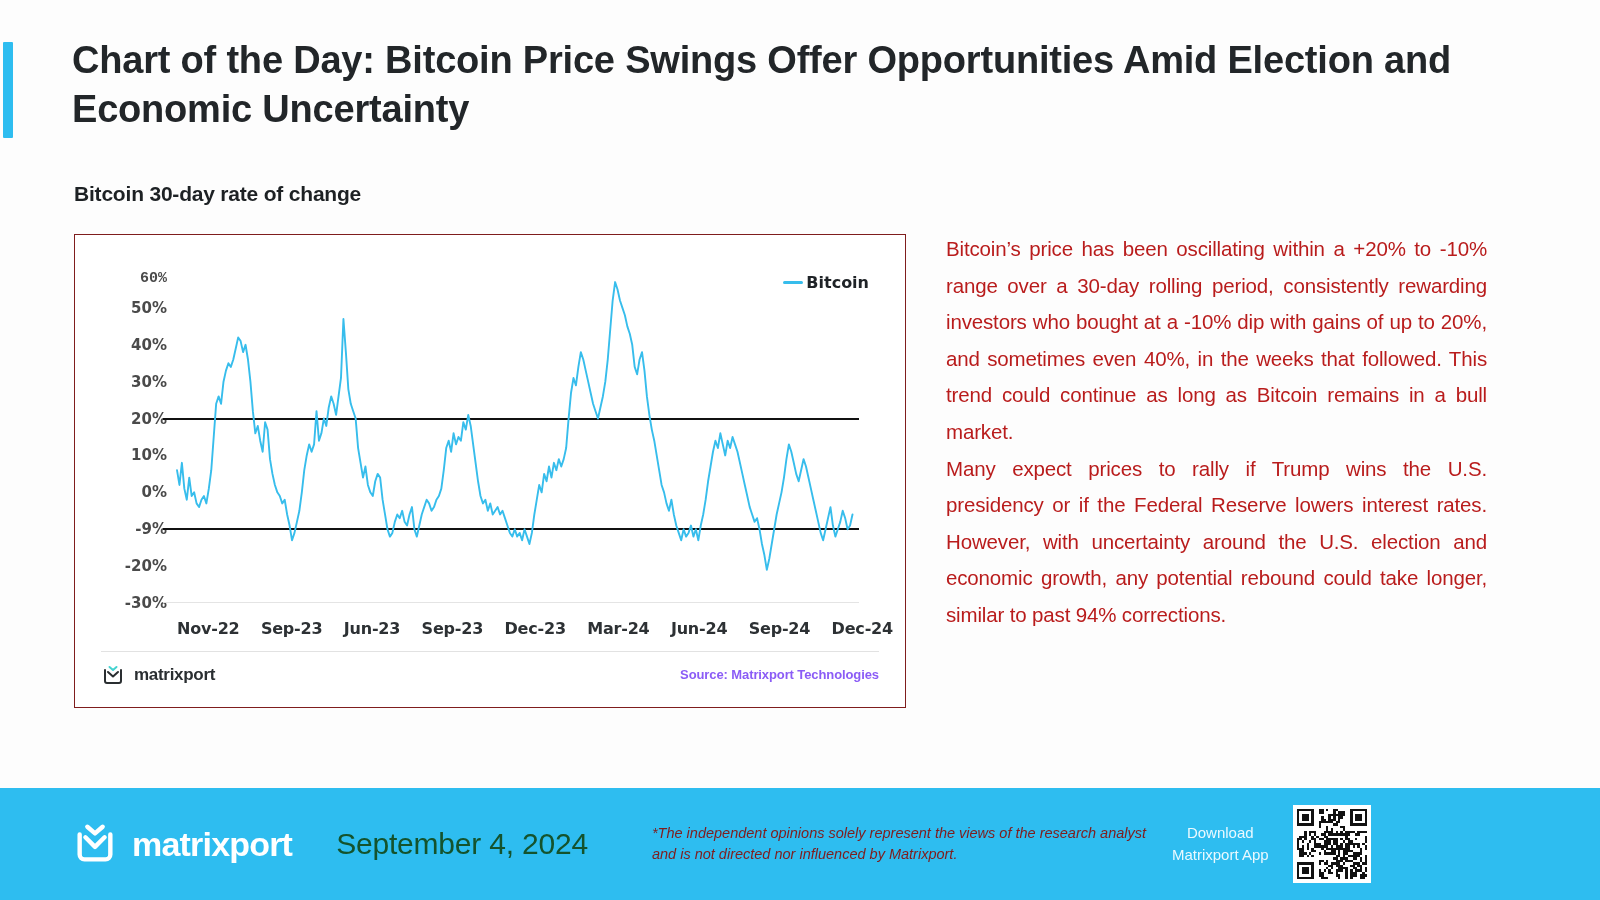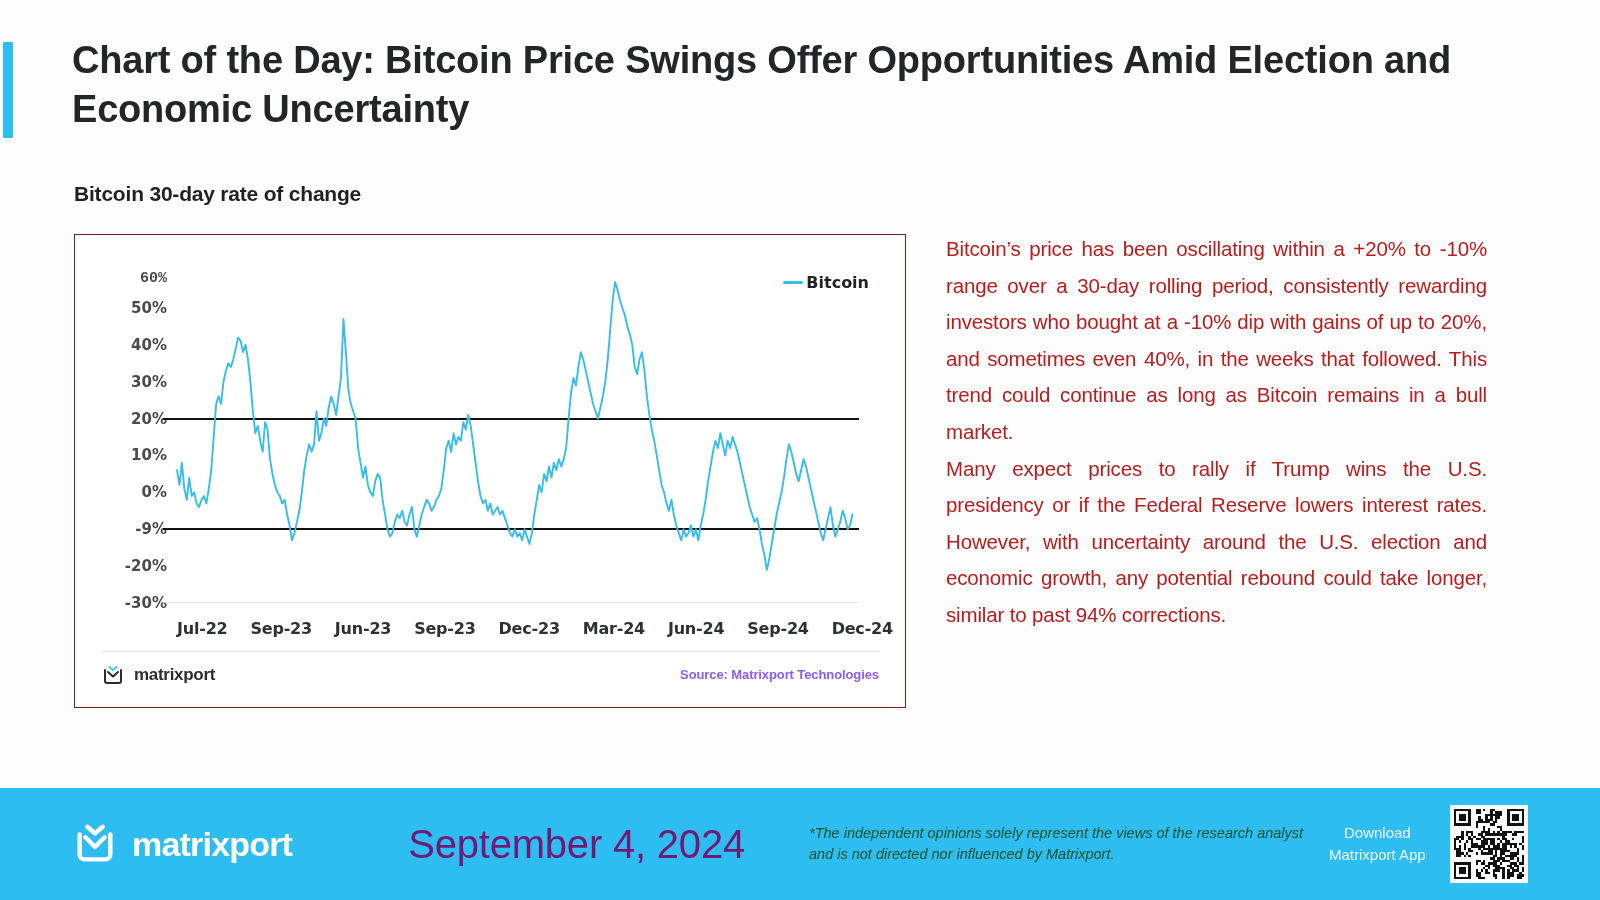--- a/index.html
+++ b/index.html
@@ -189,32 +189,32 @@
     gap: 14px;
     margin-left: 72px;
   }
   .footer-brand .brand-text {
     font-size: 34px;
     font-weight: bold;
     color: #ffffff;
     letter-spacing: -0.8px;
   }
   .footer-date {
-    margin-left: 116px;
-    font-size: 40px;
-    color: #701a75;
+    margin-left: 44px;
+    font-size: 30px;
+    color: #14532d;
     letter-spacing: -0.2px;
   }
   .footer-disclaimer {
     margin-left: 64px;
     width: 520px;
     font-size: 14.5px;
     font-style: italic;
     line-height: 1.45;
-    color: #14532d;
+    color: #7f1d1d;
   }
   .footer-download {
     text-align: center;
     font-size: 15px;
     line-height: 1.45;
     color: #eaf9ff;
   }
   .qr {
     margin-left: 24px;
     width: 78px; height: 78px;
@@ -261,21 +261,21 @@
             <div class="refline" style="top: 147.556px; border-top-color: rgb(17, 17, 17);"></div>
             <div class="refline" style="top: 258.222px; border-top-color: rgb(17, 17, 17);"></div>
           </div>
         <div class="axis-baseline"></div>
         <svg class="series-svg" id="series-svg" viewBox="0 0 700 332" preserveAspectRatio="none">
           <polyline id="series-path" fill="none" stroke="#37bdec" stroke-width="1.9" stroke-linejoin="round" stroke-linecap="round" vector-effect="non-scaling-stroke" points="0.00,199.20 2.45,213.96 4.89,191.82 7.34,217.64 9.79,228.71 12.24,206.58 14.68,225.02 17.13,221.33 19.58,232.40 22.03,236.09 24.47,228.71 26.92,225.02 29.37,232.40 31.82,217.64 34.26,199.20 36.71,166.00 39.16,132.80 41.61,125.42 44.05,132.80 46.50,110.67 48.95,99.60 51.40,92.22 53.84,95.91 56.29,88.53 58.74,77.47 61.19,66.40 63.63,70.09 66.08,81.16 68.53,73.78 70.98,88.53 73.42,110.67 75.87,140.18 78.32,162.31 80.77,154.93 83.21,169.69 85.66,180.76 88.11,151.24 90.56,158.62 93.00,188.13 95.45,202.89 97.90,213.96 100.35,221.33 102.79,225.02 105.24,232.40 107.69,228.71 110.14,243.47 112.58,254.53 115.03,269.29 117.48,261.91 119.93,250.84 122.37,239.78 124.82,221.33 127.27,199.20 129.72,184.44 132.16,173.38 134.61,180.76 137.06,173.38 139.51,140.18 141.95,169.69 144.40,162.31 146.85,147.56 149.30,154.93 151.74,136.49 154.19,125.42 156.64,132.80 159.09,143.87 161.53,125.42 163.98,106.98 166.43,47.96 168.88,81.16 171.32,118.04 173.77,132.80 176.22,140.18 178.66,147.56 181.11,177.07 183.56,191.82 186.01,206.58 188.45,195.51 190.90,213.96 193.35,221.33 195.80,225.02 198.24,210.27 200.69,202.89 203.14,206.58 205.59,228.71 208.03,243.47 210.48,258.22 212.93,265.60 215.38,261.91 217.82,250.84 220.27,243.47 222.72,247.16 225.17,239.78 227.61,250.84 230.06,254.53 232.51,243.47 234.96,236.09 237.40,258.22 239.85,265.60 242.30,254.53 244.75,243.47 247.19,236.09 249.64,228.71 252.09,232.40 254.54,239.78 256.98,236.09 259.43,228.71 261.88,225.02 264.33,217.64 266.77,199.20 269.22,177.07 271.67,169.69 274.12,180.76 276.56,162.31 279.01,173.38 281.46,166.00 283.91,169.69 286.35,151.24 288.80,158.62 291.25,143.87 293.70,154.93 296.14,173.38 298.59,191.82 301.04,210.27 303.49,225.02 305.93,232.40 308.38,228.71 310.83,239.78 313.28,232.40 315.72,243.47 318.17,239.78 320.62,236.09 323.07,243.47 325.51,239.78 327.96,247.16 330.41,254.53 332.86,261.91 335.30,265.60 337.75,258.22 340.20,265.60 342.64,261.91 345.09,269.29 347.54,258.22 349.99,265.60 352.43,272.98 354.88,261.91 357.33,243.47 359.78,228.71 362.22,213.96 364.67,221.33 367.12,202.89 369.57,210.27 372.01,195.51 374.46,206.58 376.91,191.82 379.36,199.20 381.80,188.13 384.25,195.51 386.70,188.13 389.15,177.07 391.59,147.56 394.04,121.73 396.49,106.98 398.94,114.36 401.38,95.91 403.83,81.16 406.28,88.53 408.73,99.60 411.17,110.67 413.62,121.73 416.07,132.80 418.52,140.18 420.96,147.56 423.41,136.49 425.86,125.42 428.31,110.67 430.75,88.53 433.20,59.02 435.65,29.51 438.10,11.07 440.54,18.44 442.99,29.51 445.44,36.89 447.89,44.27 450.33,55.33 452.78,62.71 455.23,73.78 457.68,95.91 460.12,103.29 462.57,88.53 465.02,81.16 467.47,99.60 469.91,125.42 472.36,143.87 474.81,158.62 477.26,169.69 479.70,184.44 482.15,199.20 484.60,213.96 487.05,221.33 489.49,232.40 491.94,239.78 494.39,228.71 496.84,243.47 499.28,254.53 501.73,261.91 504.18,269.29 506.63,258.22 509.07,265.60 511.52,261.91 513.97,254.53 516.41,265.60 518.86,258.22 521.31,269.29 523.76,254.53 526.20,243.47 528.65,228.71 531.10,210.27 533.55,195.51 535.99,180.76 538.44,169.69 540.89,177.07 543.34,162.31 545.78,173.38 548.23,184.44 550.68,169.69 553.13,177.07 555.57,166.00 558.02,173.38 560.47,180.76 562.92,191.82 565.36,202.89 567.81,213.96 570.26,225.02 572.71,236.09 575.15,243.47 577.60,250.84 580.05,247.16 582.50,258.22 584.94,272.98 587.39,284.04 589.84,298.80 592.29,287.73 594.73,272.98 597.18,258.22 599.63,243.47 602.08,232.40 604.52,221.33 606.97,206.58 609.42,188.13 611.87,173.38 614.31,180.76 616.76,191.82 619.21,202.89 621.66,210.27 624.10,199.20 626.55,188.13 629.00,195.51 631.45,206.58 633.89,217.64 636.34,228.71 638.79,239.78 641.24,250.84 643.68,261.91 646.13,269.29 648.58,258.22 651.03,247.16 653.47,236.09 655.92,254.53 658.37,265.60 660.82,258.22 663.26,250.84 665.71,239.78 668.16,247.16 670.61,258.22 673.05,254.53 675.50,243.47"></polyline>
         </svg>
       </div>
 
       <div class="xaxis" id="xaxis">
-          <div class="xtick">Jul-22</div>
+          <div class="xtick">Nov-22</div>
           <div class="xtick">Sep-23</div>
           <div class="xtick">Jun-23</div>
           <div class="xtick">Sep-23</div>
           <div class="xtick">Dec-23</div>
           <div class="xtick">Mar-24</div>
           <div class="xtick">Jun-24</div>
           <div class="xtick">Sep-24</div>
           <div class="xtick">Dec-24</div>
         </div>
 

